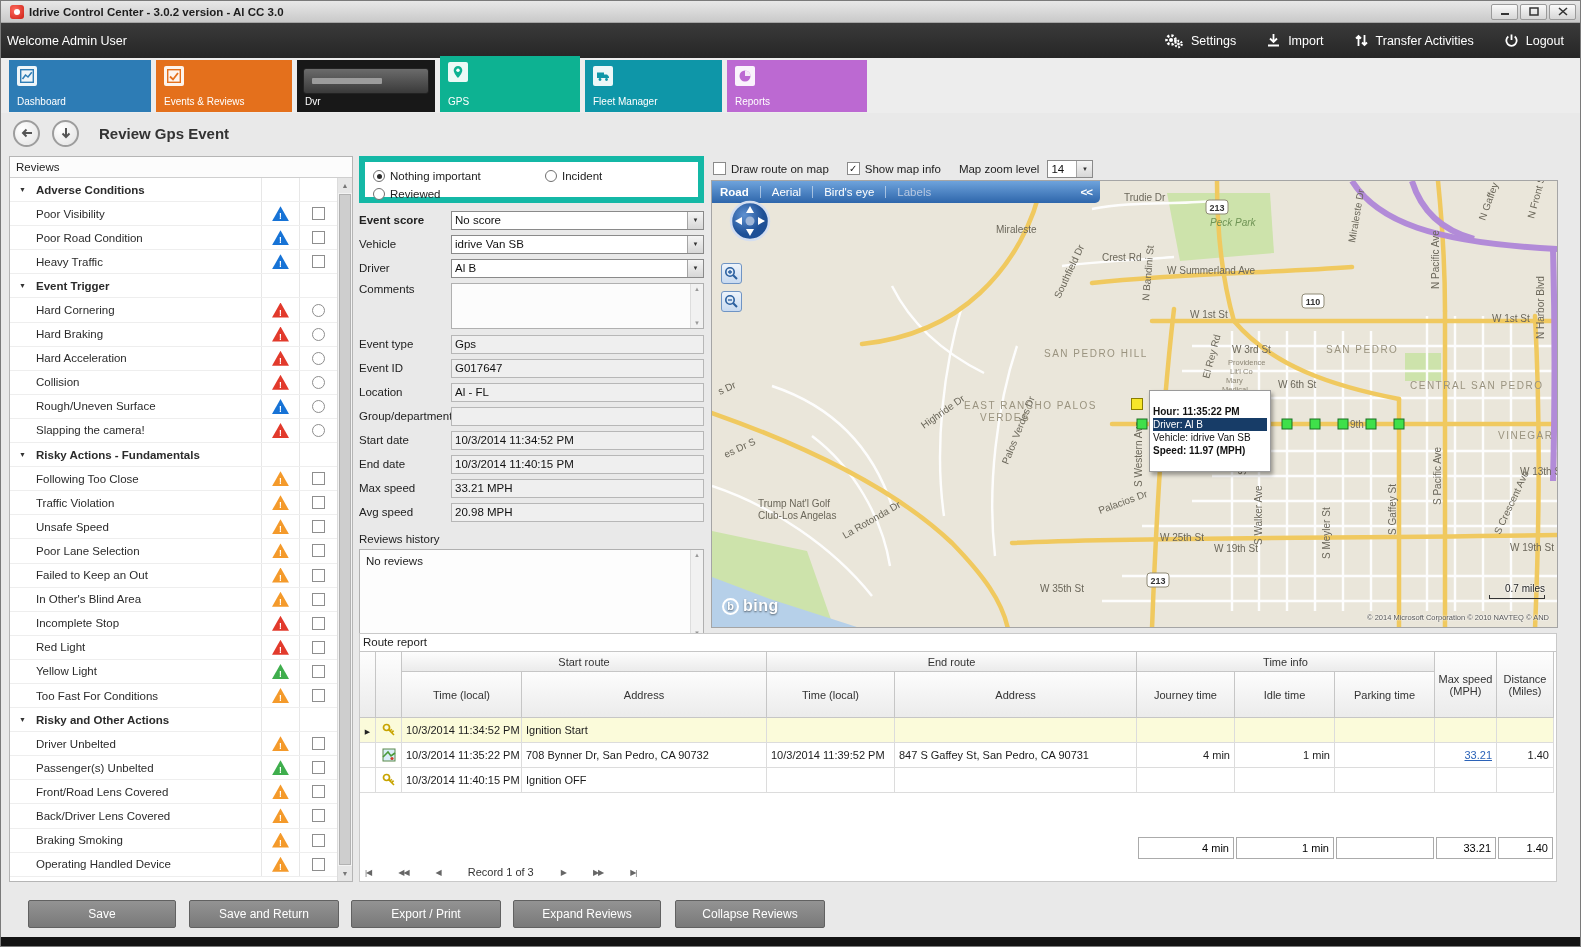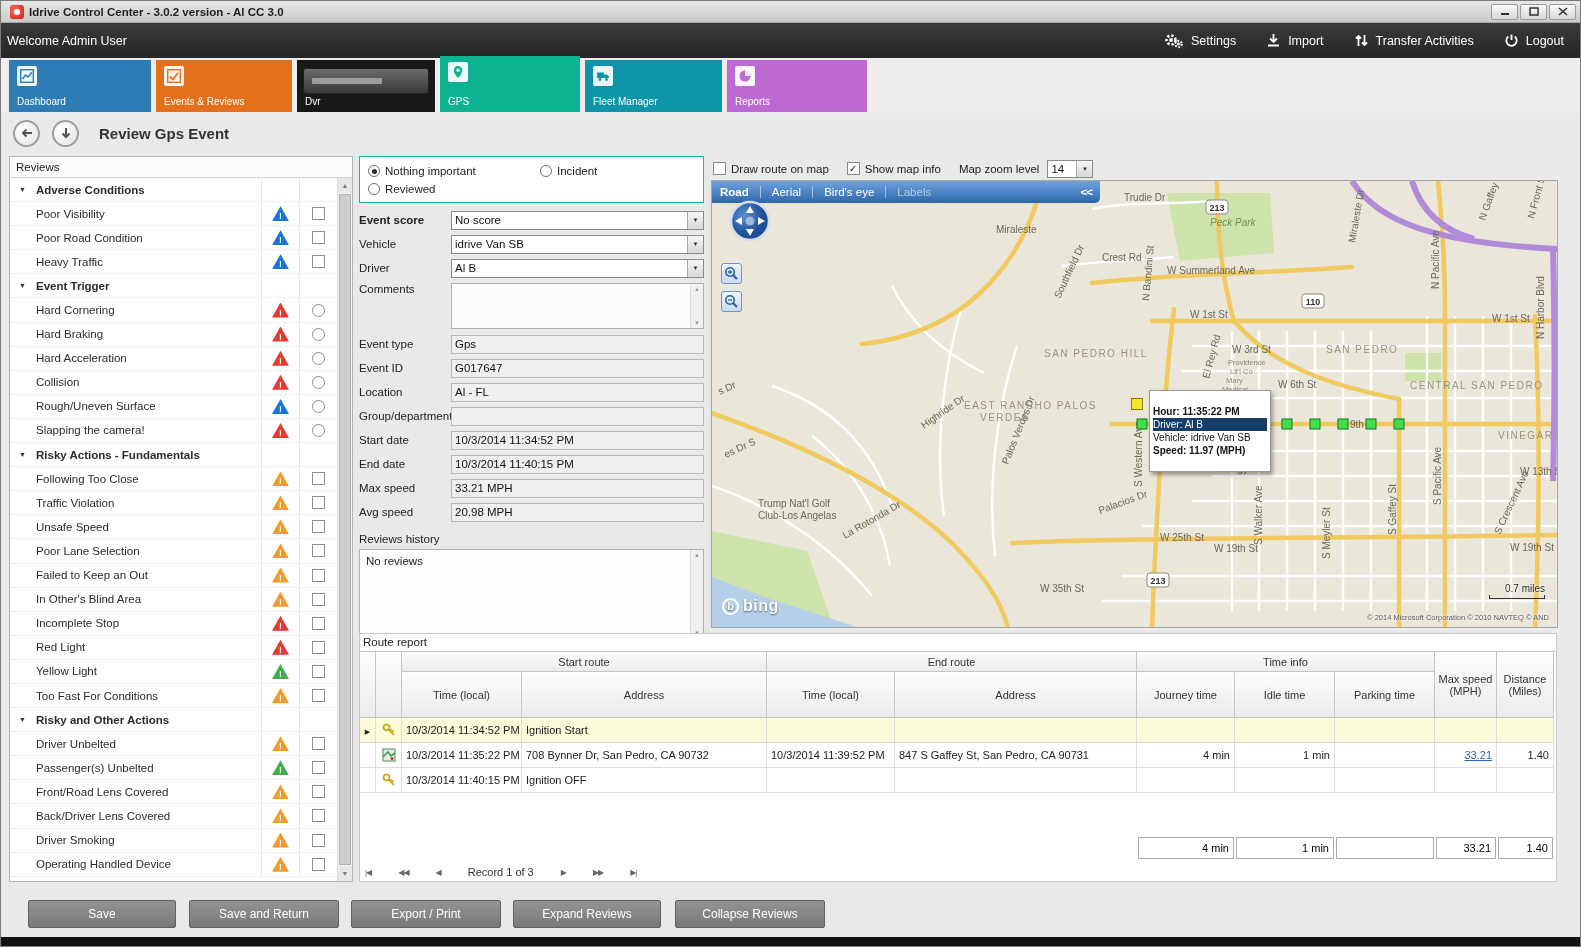--- a/index.html
+++ b/index.html
@@ -59,21 +59,21 @@
 .rev-row[data-sev="green"] .sev-tri{background:#3fae4d}
 .rev-ctl{width:13px;height:13px;border:1px solid #8e8e8e;background:#fff}
 .rev-row[data-ctl="radio"] .rev-ctl{border-radius:50%}
 .rev-scroll{position:absolute;top:21px;right:0;bottom:0;width:15px;background:#f3f3f3;border-left:1px solid #dcdcdc}
 .sc-up,.sc-down{position:absolute;left:0;width:100%;height:15px;font-size:7px;color:#777;text-align:center;line-height:15px;background:#e7e7e7}
 .sc-up{top:0}.sc-down{bottom:0}
 .sc-thumb{position:absolute;left:1px;right:1px;top:16px;bottom:16px;background:#cecece;border:1px solid #b2b2b2}
 
 
 .form-panel{position:absolute;left:358px;top:155px;width:345px}
-.status-box{height:47px;border:1px solid #14b8a6;background:#fff;padding:5px 8px;position:relative}
+.status-box{height:47px;border:6px solid #14b8a6;background:#fff;padding:5px 8px;position:relative}
 .st-row{display:flex;height:18px;align-items:center;position:relative}
 .radio-opt{display:flex;align-items:center}
 .opt-incident{position:absolute;left:172px}
 .rdo{width:12px;height:12px;border:1px solid #6f6f6f;border-radius:50%;background:#fff;margin-right:5px;position:relative;flex:none}
 .radio-opt[data-sel="true"] .rdo::after{content:"";position:absolute;inset:2.5px;background:#2b2b2b;border-radius:50%}
 .rdo-lbl{font-size:11.5px;color:#222;white-space:nowrap}
 .form-rows{margin-top:5px}
 .f-row{display:flex;align-items:center;height:24px}
 .f-row[data-bold="true"] .f-label{font-weight:bold}
 .f-label{width:92px;font-size:11.5px;color:#222;flex:none}
@@ -592,21 +592,21 @@
         <span class="rev-col">
           <span class="sev-tri"></span>
         </span>
         <span class="rev-col">
           <span class="rev-ctl"></span>
         </span>
       </div>
 
       <div class="rev-row" data-type="item" data-sev="orange" data-ctl="checkbox">
         <span class="rev-caret"></span>
-        <span class="rev-label">Driver Smoking</span>
+        <span class="rev-label">Braking Smoking</span>
         <span class="rev-col">
           <span class="sev-tri"></span>
         </span>
         <span class="rev-col">
           <span class="rev-ctl"></span>
         </span>
       </div>
 
       <div class="rev-row" data-type="item" data-sev="orange" data-ctl="checkbox">
         <span class="rev-caret"></span>

